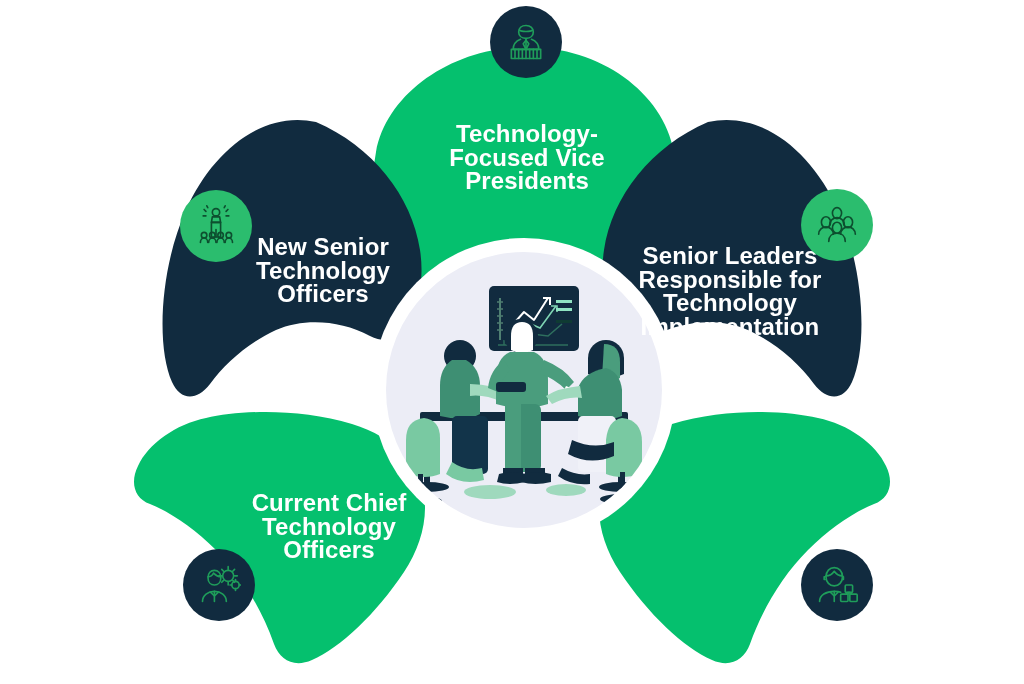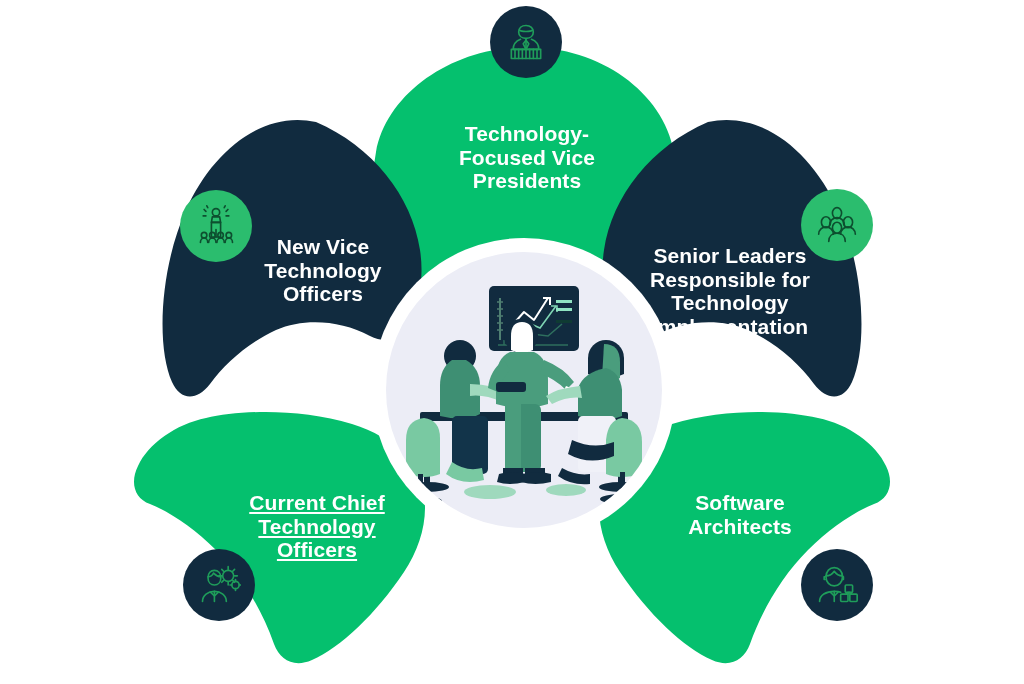--- a/index.html
+++ b/index.html
@@ -8,32 +8,32 @@
     font-family:"Liberation Sans", sans-serif;
     overflow:hidden;position:relative;
   }
   #stage{position:absolute;left:0;top:0;width:1024px;height:684px;}
   svg.layer{position:absolute;left:0;top:0;width:1024px;height:684px;}
 
   .petal-label{
     position:absolute;
     color:#ffffff;
     font-weight:bold;
-    font-size:21px;
+    font-size:24px;
     line-height:23.5px;
     text-align:center;
     letter-spacing:0.1px;
     white-space:pre-line;
     pointer-events:none;
   }
   
   .lbl-top{left:432px;top:122px;width:190px;}
   .lbl-left{left:228px;top:235px;width:190px;}
   .lbl-right{left:632px;top:244px;width:196px;}
-  .lbl-bl{left:222px;top:491px;width:190px;text-decoration:underline;}
+  .lbl-bl{left:234px;top:491px;width:190px;}
   .lbl-br{left:645px;top:491px;width:190px;}
 
   .badge{
     position:absolute;width:72px;height:72px;border-radius:50%;
     display:flex;align-items:center;justify-content:center;
     box-sizing:border-box;
   }
   .badge.green{background:#2bbd6e;}
   .badge.navy{background:#112b3f;}
   .badge svg{width:44px;height:44px;display:block;}
@@ -174,32 +174,30 @@
       <path d="M562,468 q14,8 28,6 l0,10 q-18,2 -32,-8 Z" fill="#112b3f"></path>
 
       <ellipse cx="490" cy="492" rx="26" ry="7" fill="#9fd9bd"></ellipse>
       <ellipse cx="566" cy="490" rx="20" ry="6" fill="#9fd9bd"></ellipse>
     </g>
   </svg>
 
   <div class="petal-label lbl-top">Technology-
 Focused Vice
 Presidents</div>
-  <div class="petal-label lbl-left">New Vice
+  <div class="petal-label lbl-left">New Senior
 Technology
 Officers</div>
   <div class="petal-label lbl-right">Senior Leaders
 Responsible for
 Technology
 Implementation</div>
   <div class="petal-label lbl-bl">Current Chief
 Technology
 Officers</div>
-  <div class="petal-label lbl-br">Software
-Architects</div>
 
   <div class="badge navy b-top">
     <svg viewBox="0 0 48 48" fill="none" stroke="#1f9d5a" stroke-width="1.8" stroke-linecap="round" stroke-linejoin="round">
       <path d="M24 6c-5 0-8 3-8 7s3 7 8 7 8-3 8-7-3-7-8-7z"></path>
       <path d="M17 11c2 2 12 2 14 0"></path>
       <path d="M18 21c-5 2-8 6-8 11h28c0-5-3-9-8-11"></path>
       <path d="M24 21v11"></path>
       <path d="M24 22l-3 4 3 6 3-6-3-4z"></path>
       <rect x="8" y="32" width="32" height="10"></rect>
       <path d="M12 32v10M16 32v10M20 32v10M24 32v10M28 32v10M32 32v10M36 32v10"></path>

